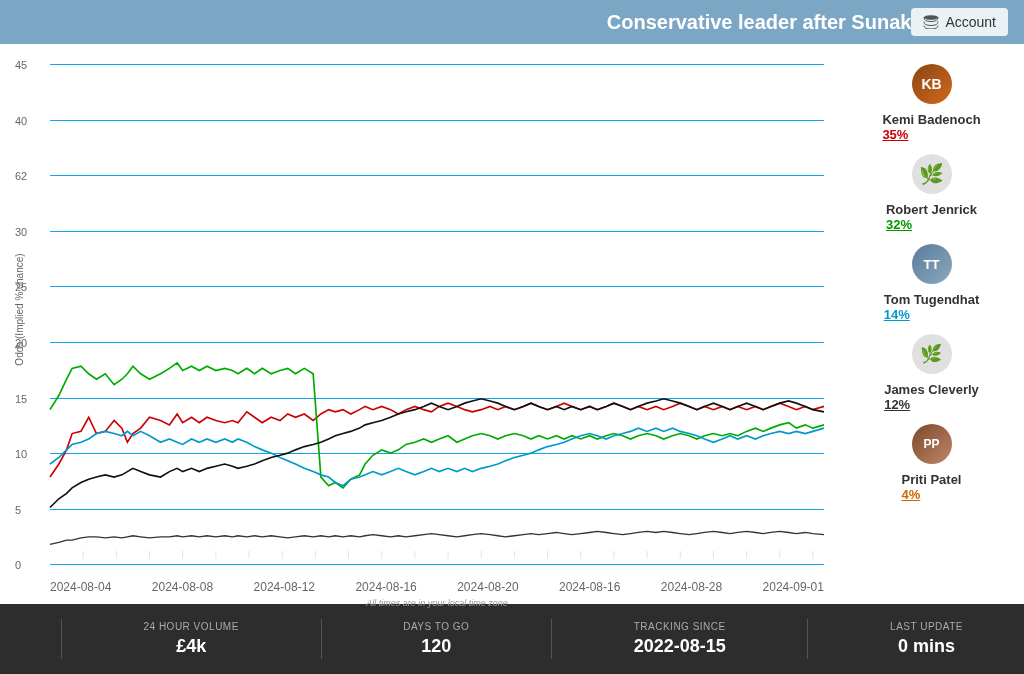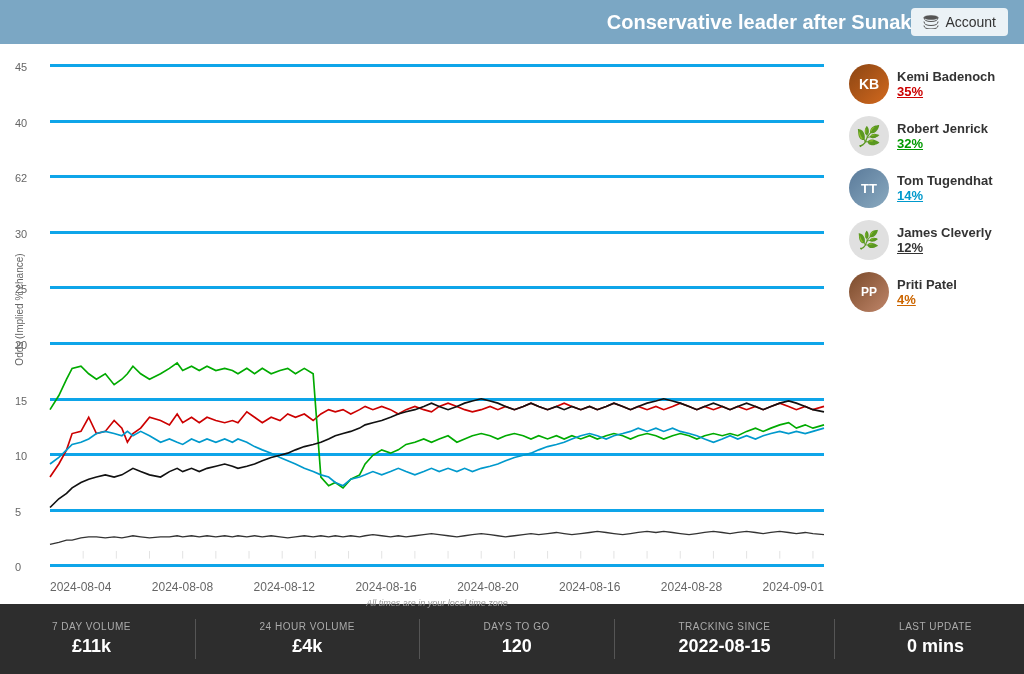--- a/index.html
+++ b/index.html
@@ -58,21 +58,21 @@
     }
 
     .grid-lines {
       position: absolute;
       left: 0; right: 0; top: 0; bottom: 0;
     }
 
     .grid-line {
       position: absolute;
       left: 0; right: 0;
-      border-top: 3px solid #0ea5e9;
+      border-top: 1px solid #0ea5e9;
     }
 
     .grid-label {
       position: absolute;
       left: -35px;
       font-size: 11px;
       color: #666;
       transform: translateY(-50%);
     }
 
@@ -110,20 +110,21 @@
       padding: 20px 10px 10px 5px;
       display: flex;
       flex-direction: column;
       gap: 12px;
     }
 
     .legend-item {
       display: flex;
       align-items: center;
       gap: 8px;
+      flex-direction: column;
     }
 
     .legend-avatar {
       width: 40px;
       height: 40px;
       border-radius: 50%;
       overflow: hidden;
       flex-shrink: 0;
       display: flex;
       align-items: center;
@@ -487,24 +488,20 @@
       <div class="legend-text">
         <div class="name">Priti Patel</div>
         <div class="pct pct-brown">4%</div>
       </div>
     </div>
 
   </div>
 </div>
 
 <div class="footer">
-  <div class="footer-stat">
-    <div class="stat-label">7 DAY VOLUME</div>
-    <div class="stat-value">£11k</div>
-  </div>
   <div class="footer-divider"></div>
   <div class="footer-stat">
     <div class="stat-label">24 HOUR VOLUME</div>
     <div class="stat-value">£4k</div>
   </div>
   <div class="footer-divider"></div>
   <div class="footer-stat">
     <div class="stat-label">DAYS TO GO</div>
     <div class="stat-value">120</div>
   </div>

